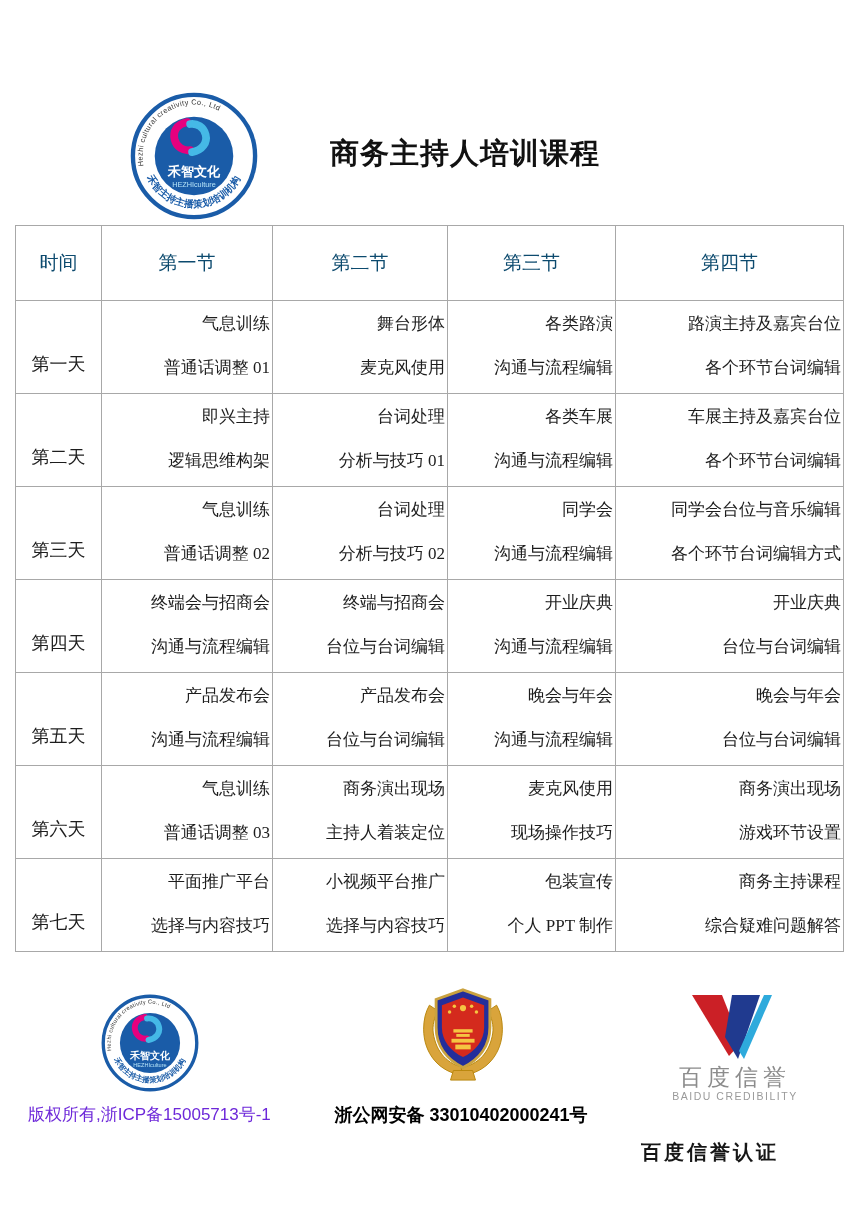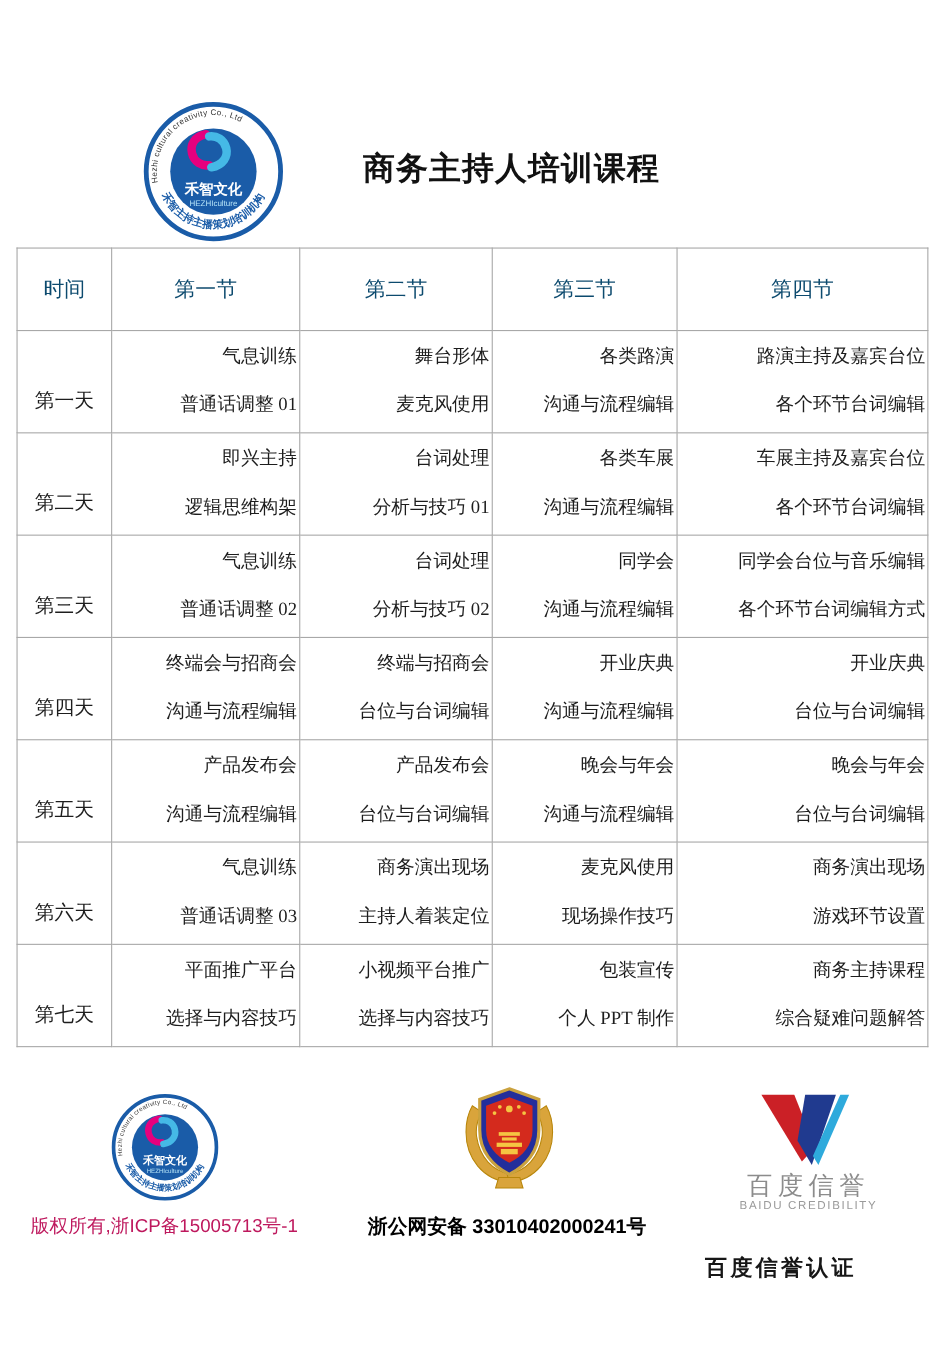--- a/index.html
+++ b/index.html
@@ -31,21 +31,21 @@
   td.course{padding:0;vertical-align:middle;}
   .cellwrap{
     height:92px;box-sizing:border-box;display:flex;flex-direction:column;
     justify-content:space-between;align-items:flex-end;padding:13px 2px 15px 2px;
   }
   .line{font-size:17px;line-height:1.2;color:#1d1d1d;white-space:nowrap;}
   
   #footer-logo{left:101px;top:994px;width:98px;height:98px;}
   .copyright{
     position:absolute;left:28px;top:1103px;width:260px;
-    font-family:"Liberation Sans", sans-serif;font-size:17px;color:#be185d;white-space:nowrap;
+    font-family:"Liberation Sans", sans-serif;font-size:17px;color:#6d28d9;white-space:nowrap;
   }
   .badge-host{position:absolute;left:415px;top:984px;width:96px;height:100px;}
   .police-record{
     position:absolute;left:280px;top:1103px;width:362px;text-align:center;
     font-family:"Liberation Sans", sans-serif;font-weight:bold;font-size:18px;color:#000;white-space:nowrap;
   }
   .baidu-v-host{position:absolute;left:692px;top:995px;width:84px;height:64px;}
   .baidu-cn{
     position:absolute;left:640px;top:1062px;width:190px;text-align:center;
     font-family:"Liberation Sans", sans-serif;font-size:23px;color:#8c8c8c;letter-spacing:5px;white-space:nowrap;

